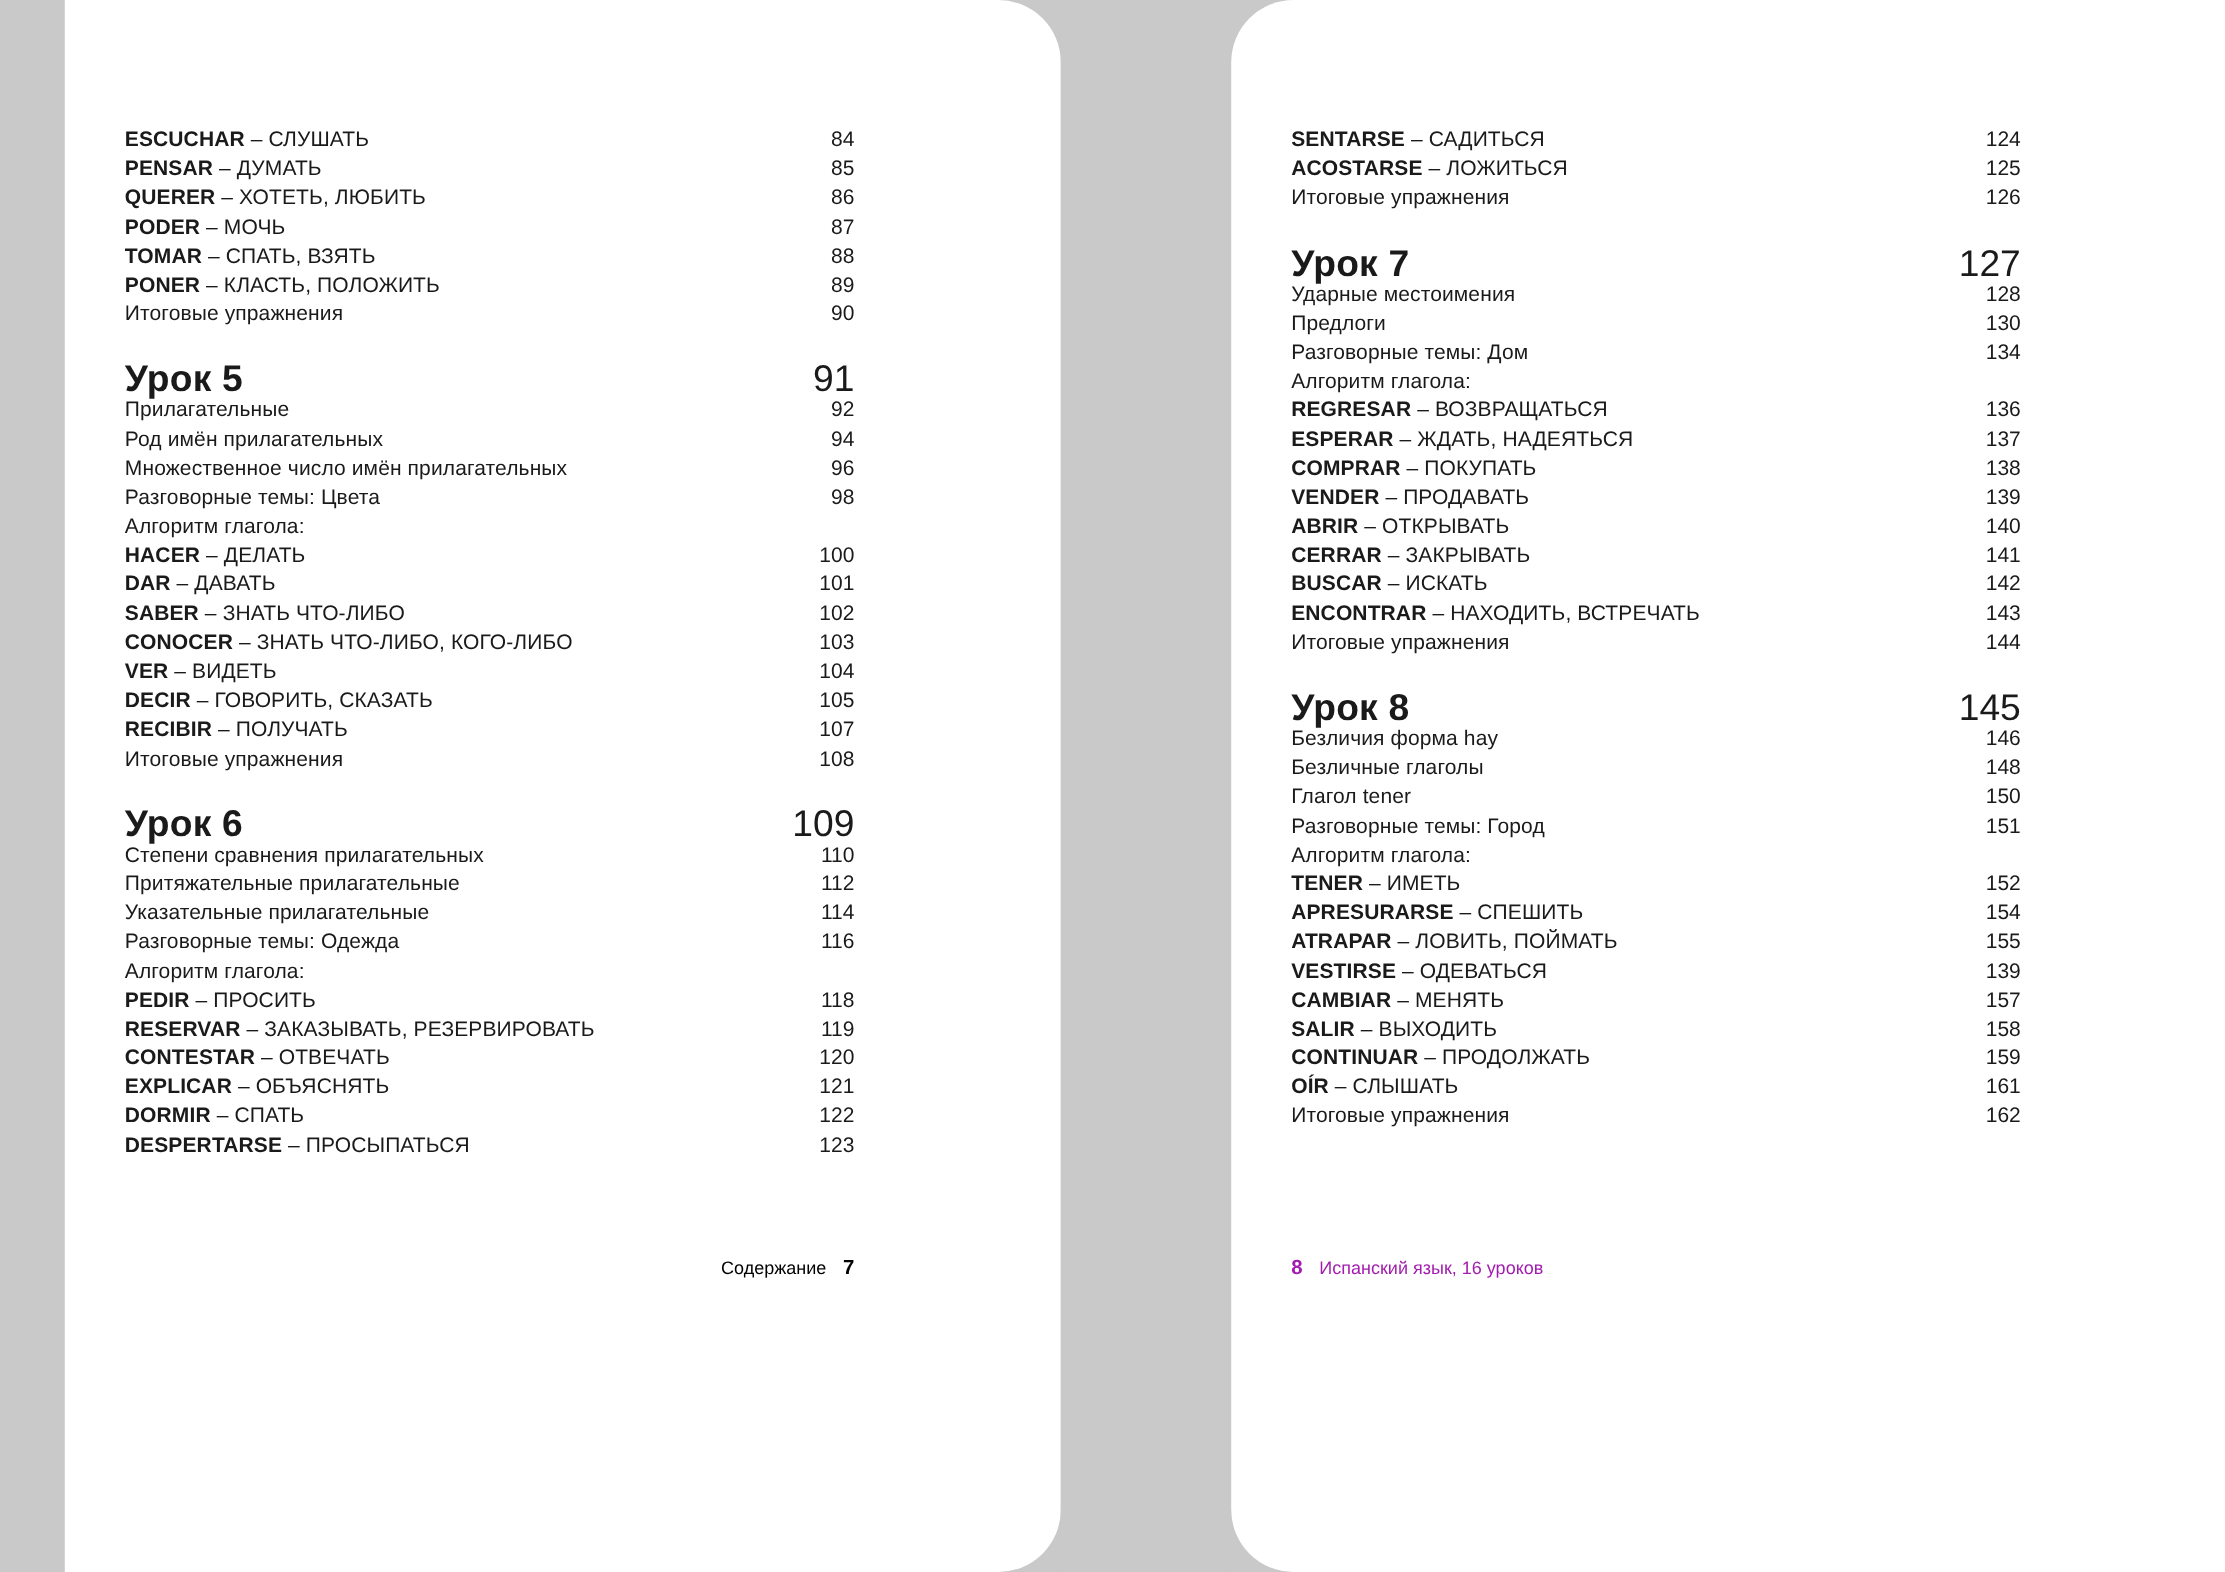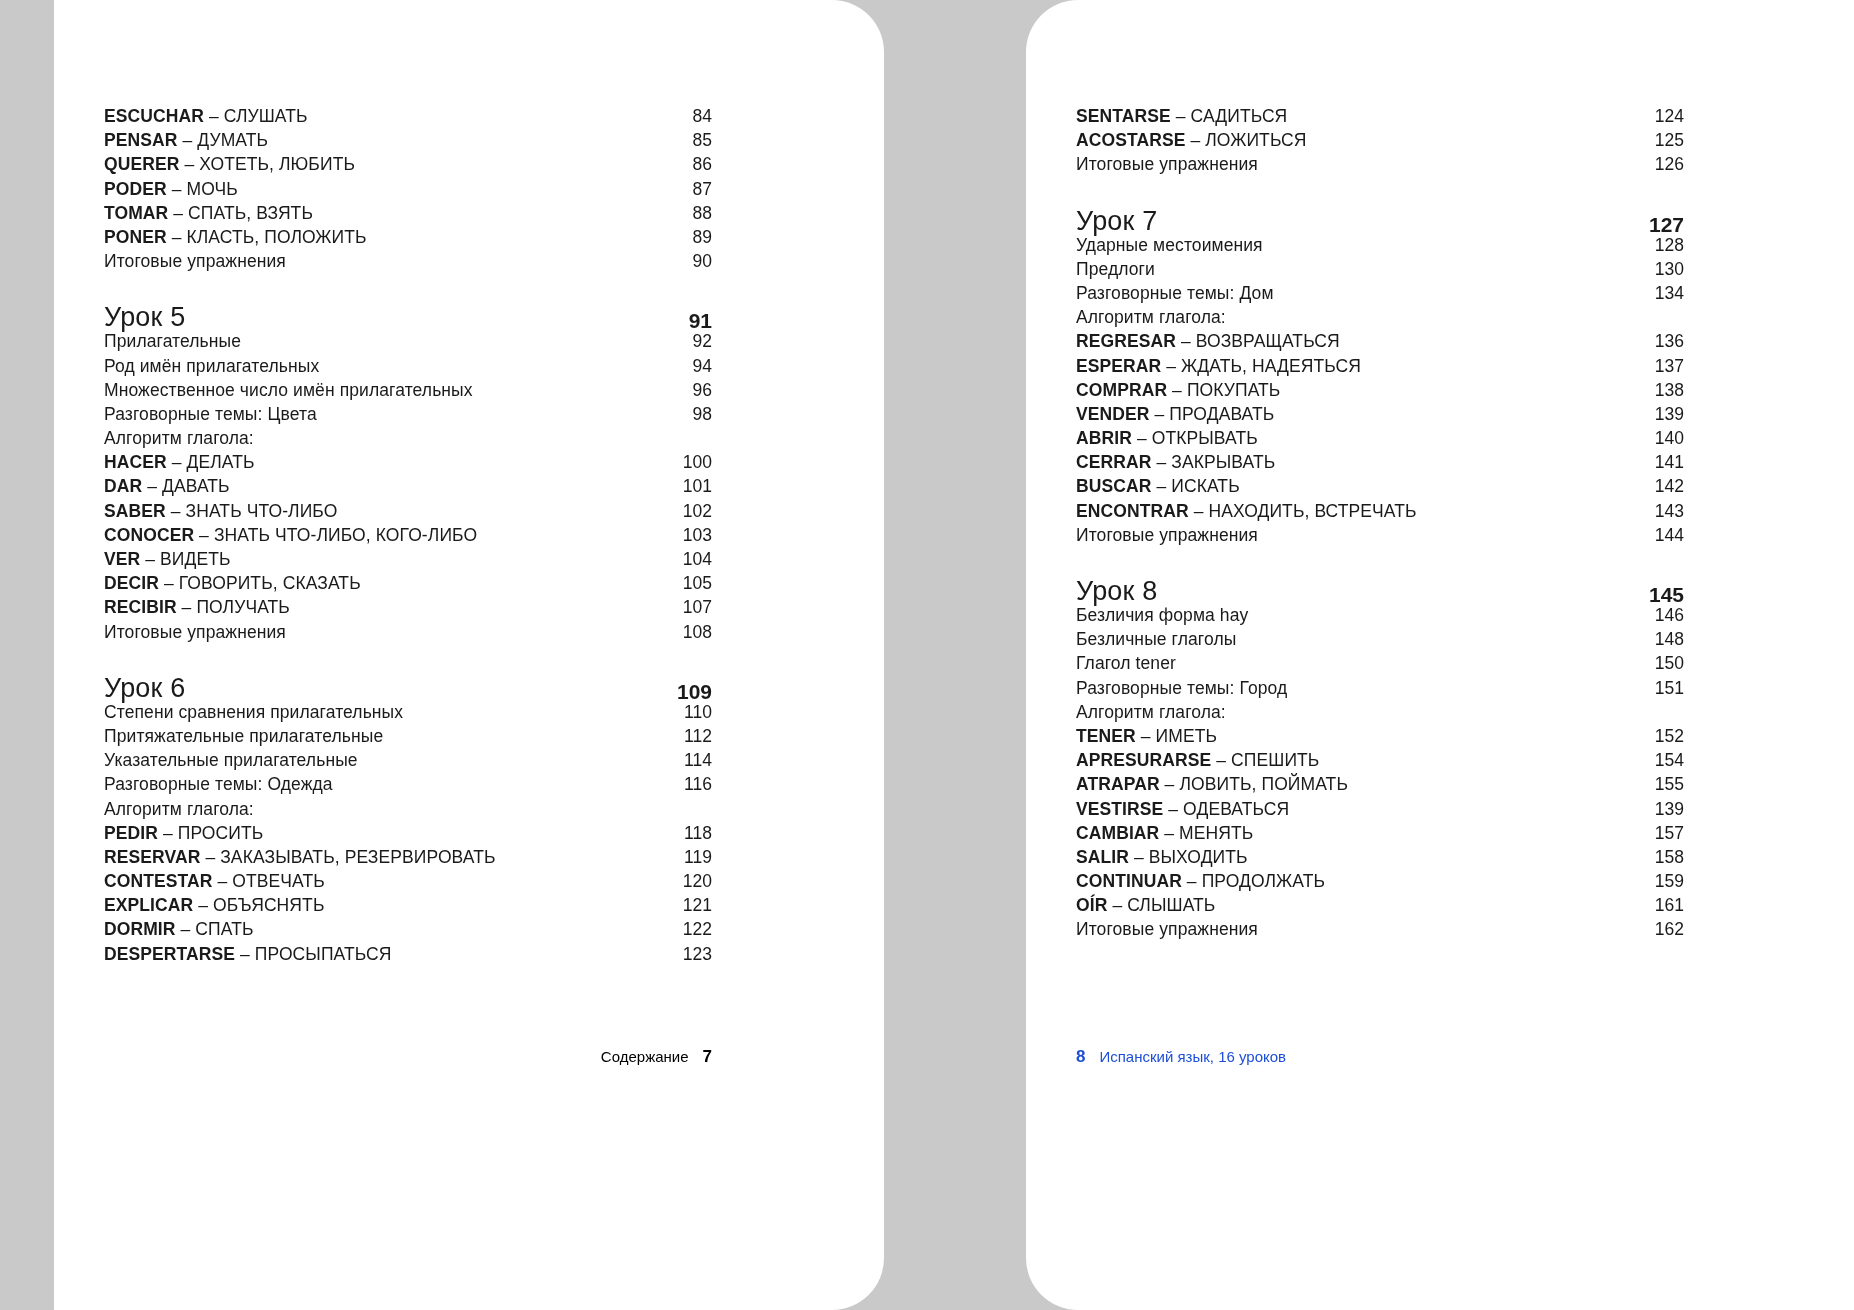--- a/index.html
+++ b/index.html
@@ -85,27 +85,27 @@
     color: #1a1a1a;
     text-align: right;
     min-width: 46px;
   }
   .toc-row.verb .label .term { font-weight: bold; }
   .toc-row.chapter {
     height: 38px;
     align-items: flex-end;
   }
   .toc-row.chapter .label {
-    font-size: 27px;
+    font-size: 31px;
+    font-weight: bold;
+    letter-spacing: 0.2px;
+  }
+  .toc-row.chapter .page-no {
+    font-size: 31px;
     font-weight: normal;
-    letter-spacing: 0.2px;
-  }
-  .toc-row.chapter .page-no {
-    font-size: 21px;
-    font-weight: bold;
     text-align: right;
   }
   .spacer-chapter { height: 16px; }
   .spacer-after-chapter { height: 2px; }
 
   .footer-left {
     position: absolute;
     left: 88px;
     width: 608px;
     bottom: 243px;
@@ -118,21 +118,21 @@
     font-size: 17px;
     margin-left: 14px;
   }
   .footer-right {
     position: absolute;
     left: 1060px;
     width: 608px;
     bottom: 243px;
     text-align: left;
     font-size: 15px;
-    color: #1d4ed8;
+    color: #a21caf;
   }
   .footer-right .fnum {
     font-weight: bold;
     font-size: 17px;
     margin-right: 14px;
   }
 </style>
 </head>
 <body>
 

